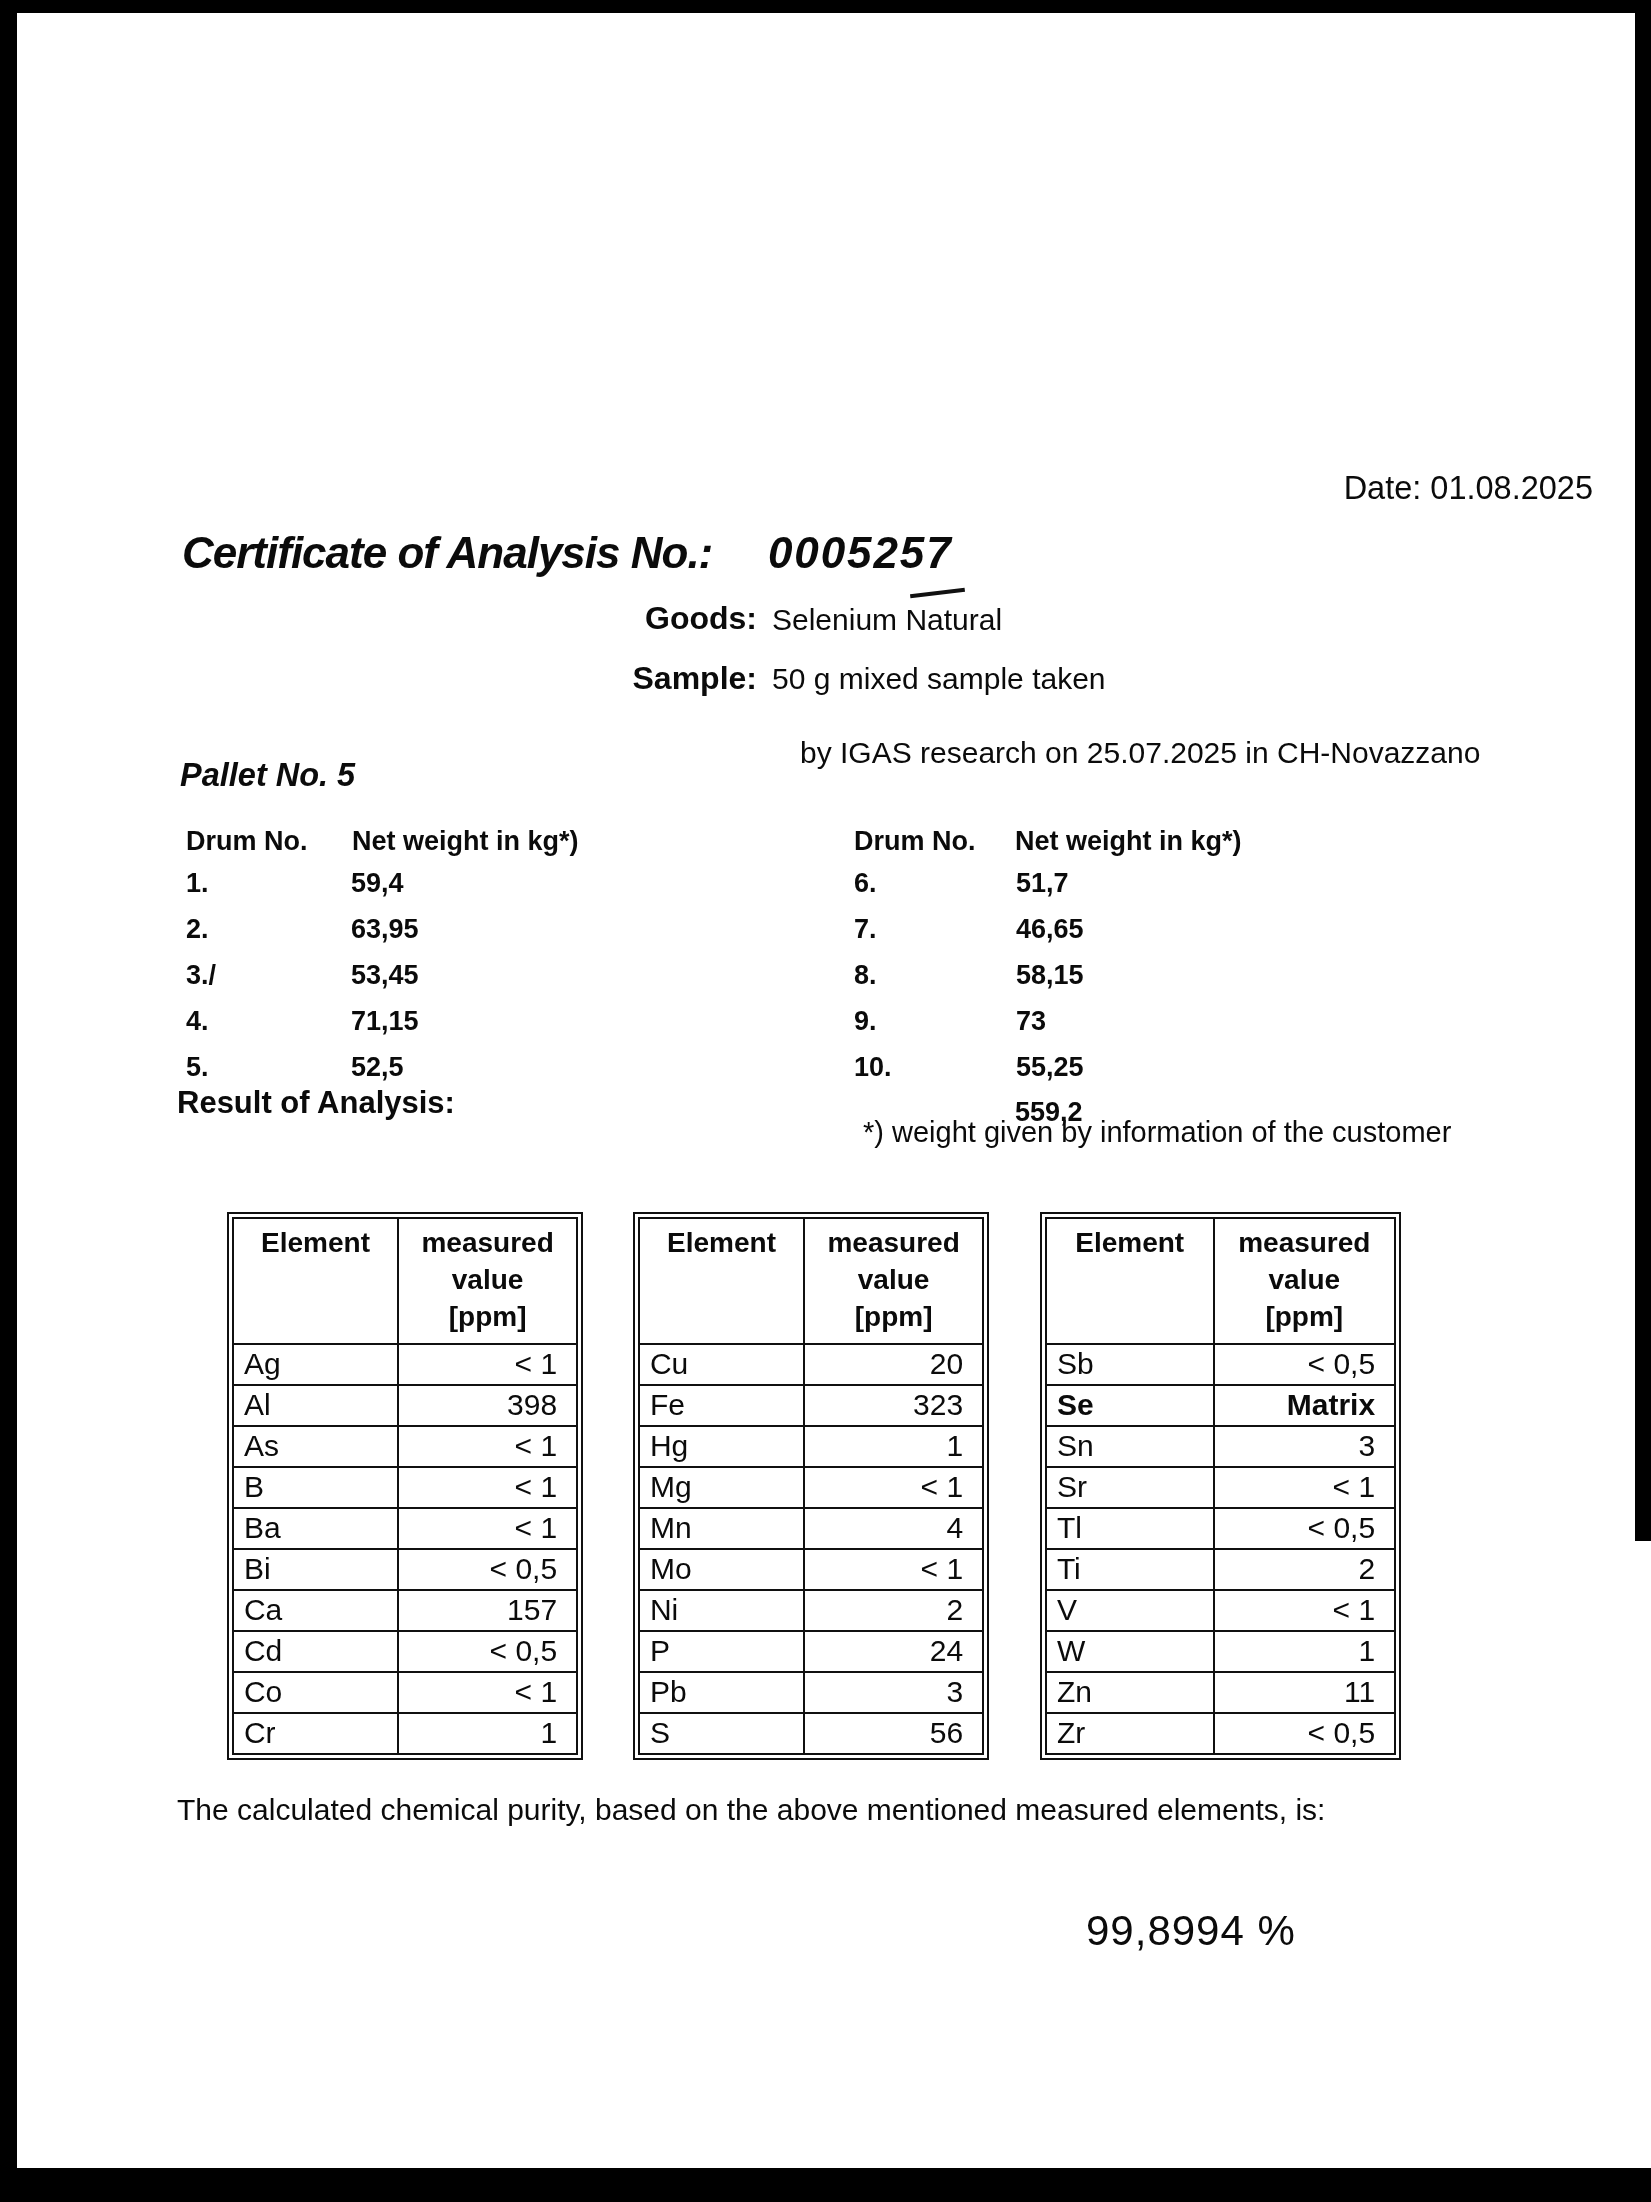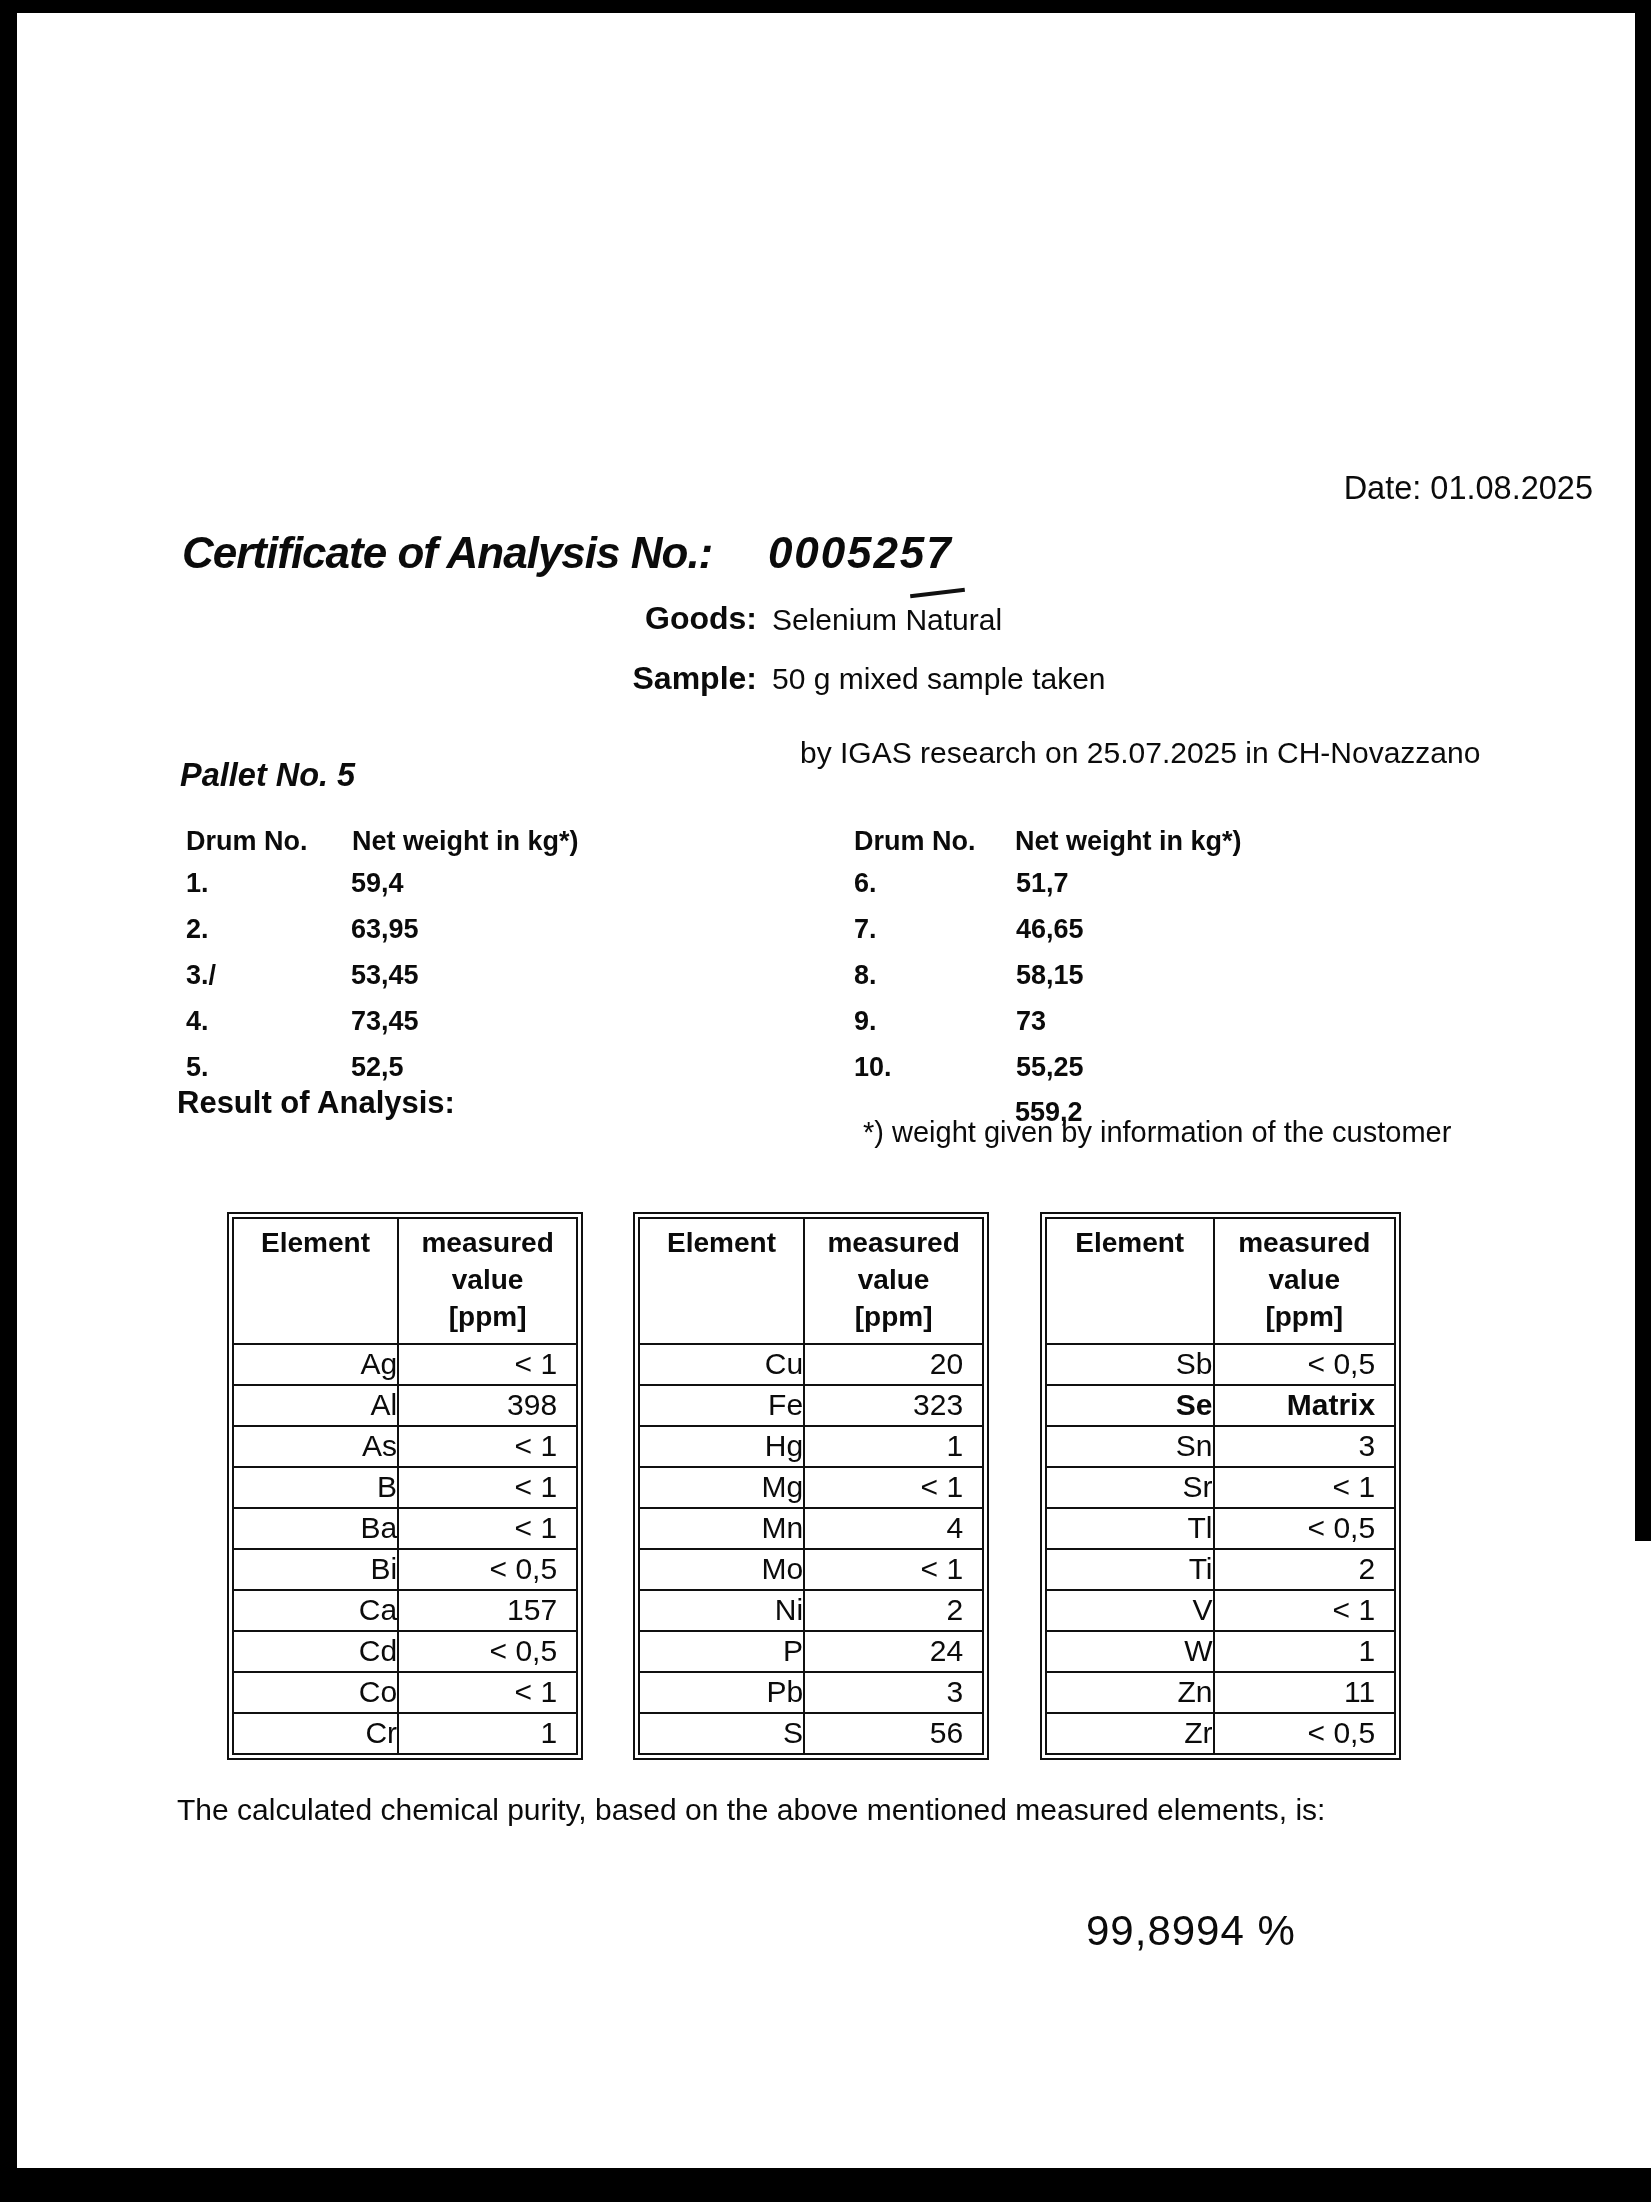--- a/index.html
+++ b/index.html
@@ -56,21 +56,21 @@
   .an-t2 { left:633px; width:356px; }
   .an-t3 { left:1040px; width:361px; }
   table.an-inner { border-collapse:collapse; width:100%; table-layout:fixed; }
   .an-inner th, .an-inner td { border:2.9px solid #101010; }
   .an-inner th {
     height:126px; vertical-align:top; padding-top:6px;
     font-size:28px; font-weight:bold; text-align:center; line-height:1.32;
   }
   .an-inner col.c-el { width:48%; }
   .an-inner td { height:41px; font-size:30px; }
-  .el-c { text-align:right; padding-left:27px; }
+  .el-c { text-align:left; padding-left:10px; }
   .val-c { text-align:right; padding-right:19px; }
   .bold-row td { font-weight:bold; }
 
   .purity-text { left:177px; top:1793px; font-size:30px; }
   .purity-value { left:1086px; top:1907px; font-size:42px; letter-spacing:1px; }
 </style>
 </head>
 <body>
 
 <div class="bar bar-top"></div>
@@ -98,21 +98,21 @@
 <div class="abs drum-col-header dh-wt-2">Net weight in kg*)</div>
 
 <div class="abs drum-group drum-group-left">
     <div class="drum-cell">1.</div>
     <div class="drum-cell">59,4</div>
     <div class="drum-cell">2.</div>
     <div class="drum-cell">63,95</div>
     <div class="drum-cell">3./</div>
     <div class="drum-cell">53,45</div>
     <div class="drum-cell">4.</div>
-    <div class="drum-cell">73,45</div>
+    <div class="drum-cell">71,15</div>
     <div class="drum-cell">5.</div>
     <div class="drum-cell">52,5</div>
   </div>
 <div class="abs drum-group drum-group-right">
     <div class="drum-cell">6.</div>
     <div class="drum-cell">51,7</div>
     <div class="drum-cell">7.</div>
     <div class="drum-cell">46,65</div>
     <div class="drum-cell">8.</div>
     <div class="drum-cell">58,15</div>

